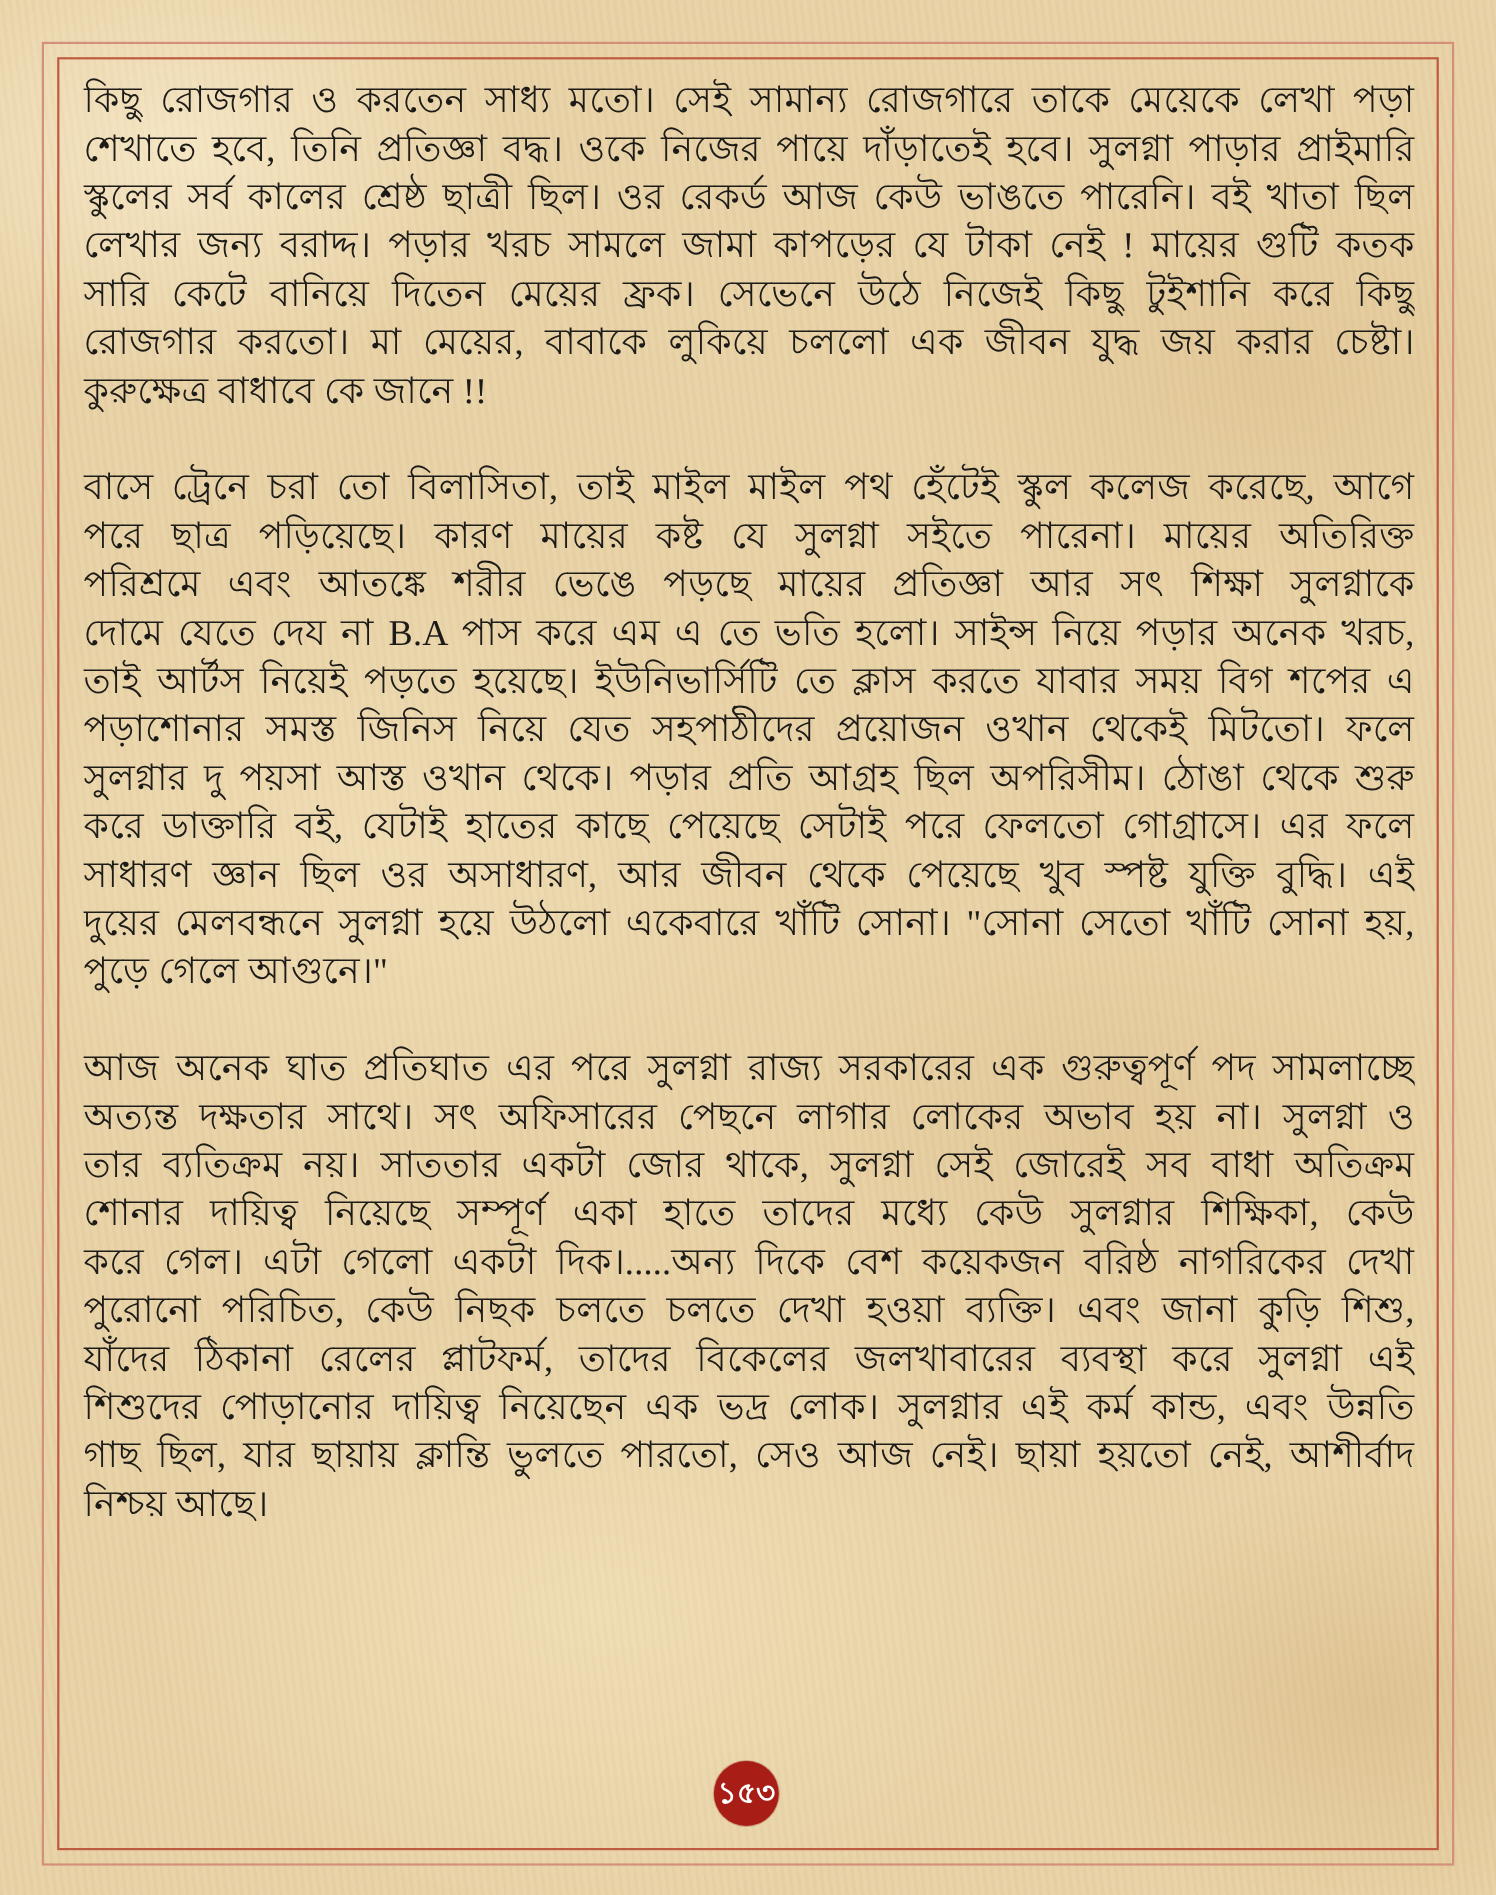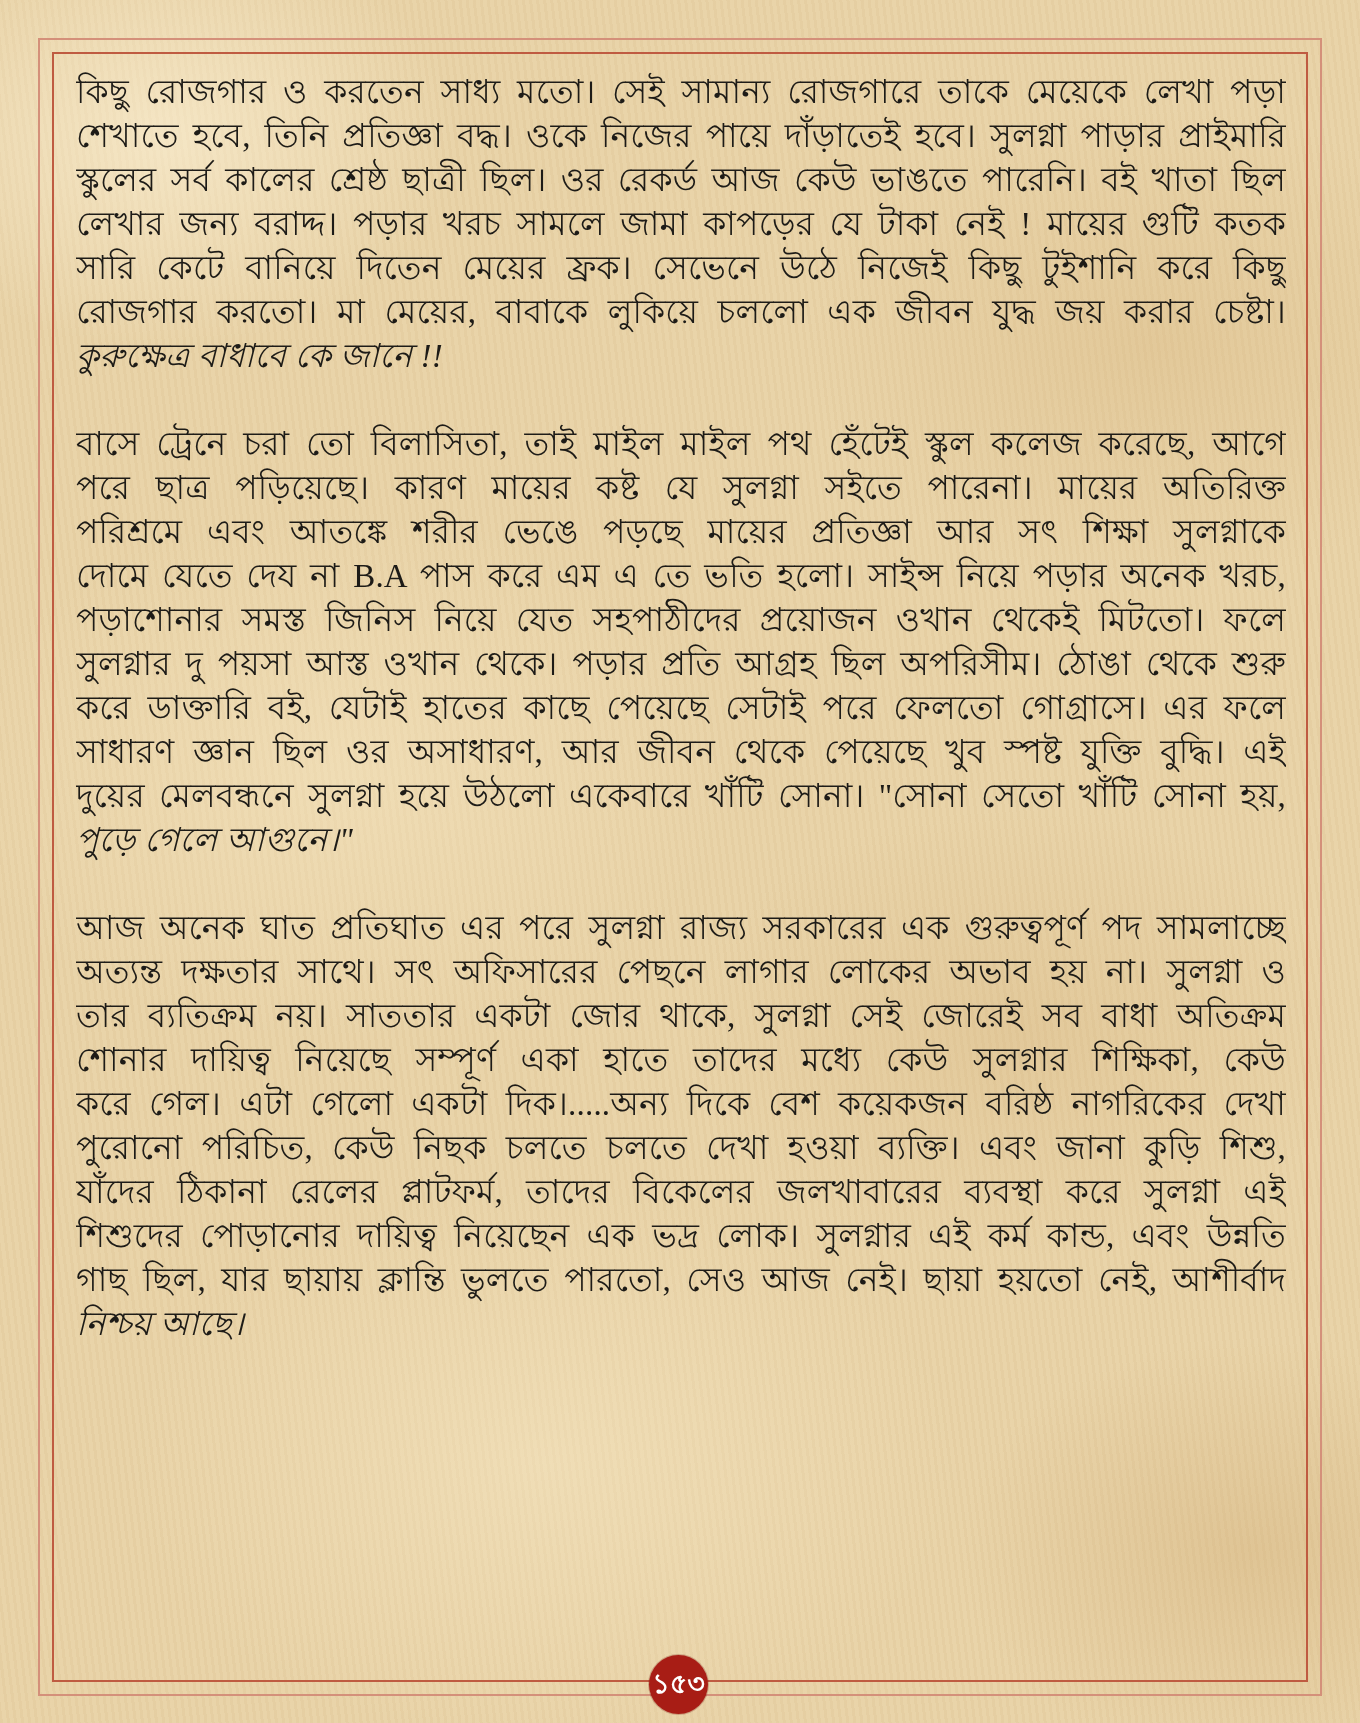--- a/index.html
+++ b/index.html
@@ -40,24 +40,23 @@
   .para{margin:0 0 44px 0;}
   .para:last-child{margin-bottom:0;}
   .line{
     text-align:justify;
     text-align-last:justify;
     min-height:44px;
   }
   .line.last{
     text-align:center;
     text-align-last:left;
-    font-style:italic;
   }
   .seal{
-    position:absolute;left:649px;top:1655px;width:59px;height:59px;
+    position:absolute;left:649px;top:1601px;width:59px;height:59px;
     border-radius:50%;
     background:#a81d15;
     box-shadow:0 0 0 1px rgba(120,20,10,.25);
     display:flex;align-items:center;justify-content:center;
   }
   .seal-num{
     color:#ffffff;
     font-size:27px;
     line-height:1;
     font-weight:bold;
@@ -80,20 +79,21 @@
       <div class="line">সারি কেটে বানিয়ে দিতেন মেয়ের ফ্রক। সেভেনে উঠে নিজেই কিছু টুইশানি করে কিছু</div>
       <div class="line">রোজগার করতো। মা মেয়ের, বাবাকে লুকিয়ে চললো এক জীবন যুদ্ধ জয় করার চেষ্টা।</div>
       <div class="line last">কুরুক্ষেত্র বাধাবে কে  জানে !!</div>
     </div>
 
     <div class="para">
       <div class="line">বাসে  ট্রেনে চরা  তো বিলাসিতা, তাই মাইল মাইল পথ হেঁটেই স্কুল কলেজ করেছে, আগে</div>
       <div class="line">পরে ছাত্র পড়িয়েছে। কারণ মায়ের কষ্ট যে সুলগ্না সইতে পারেনা।  মায়ের অতিরিক্ত</div>
       <div class="line">পরিশ্রমে এবং আতঙ্কে শরীর ভেঙে পড়ছে  মায়ের প্রতিজ্ঞা আর সৎ শিক্ষা সুলগ্নাকে</div>
       <div class="line">দোমে যেতে দেয  না  B.A পাস করে এম এ তে ভতি হলো। সাইন্স নিয়ে পড়ার অনেক খরচ,</div>
+      <div class="line">তাই আর্টস নিয়েই পড়তে হয়েছে। ইউনিভার্সিটি তে ক্লাস করতে যাবার সময় বিগ শপের  এ</div>
       <div class="line">পড়াশোনার সমস্ত জিনিস নিয়ে যেত সহপাঠীদের প্রয়োজন ওখান থেকেই  মিটতো। ফলে</div>
       <div class="line">সুলগ্নার দু পয়সা আস্ত ওখান থেকে। পড়ার প্রতি আগ্রহ ছিল অপরিসীম। ঠোঙা থেকে শুরু</div>
       <div class="line">করে ডাক্তারি বই, যেটাই হাতের কাছে পেয়েছে সেটাই পরে ফেলতো গোগ্রাসে। এর ফলে</div>
       <div class="line">সাধারণ জ্ঞান ছিল ওর অসাধারণ, আর জীবন থেকে পেয়েছে খুব স্পষ্ট যুক্তি বুদ্ধি। এই</div>
       <div class="line">দুয়ের মেলবন্ধনে সুলগ্না হয়ে উঠলো একেবারে খাঁটি সোনা। "সোনা সেতো খাঁটি সোনা হয়,</div>
       <div class="line last">পুড়ে গেলে আগুনে।"</div>
     </div>
 
     <div class="para">
       <div class="line">আজ অনেক ঘাত প্রতিঘাত এর পরে সুলগ্না রাজ্য সরকারের এক গুরুত্বপূর্ণ পদ সামলাচ্ছে</div>

